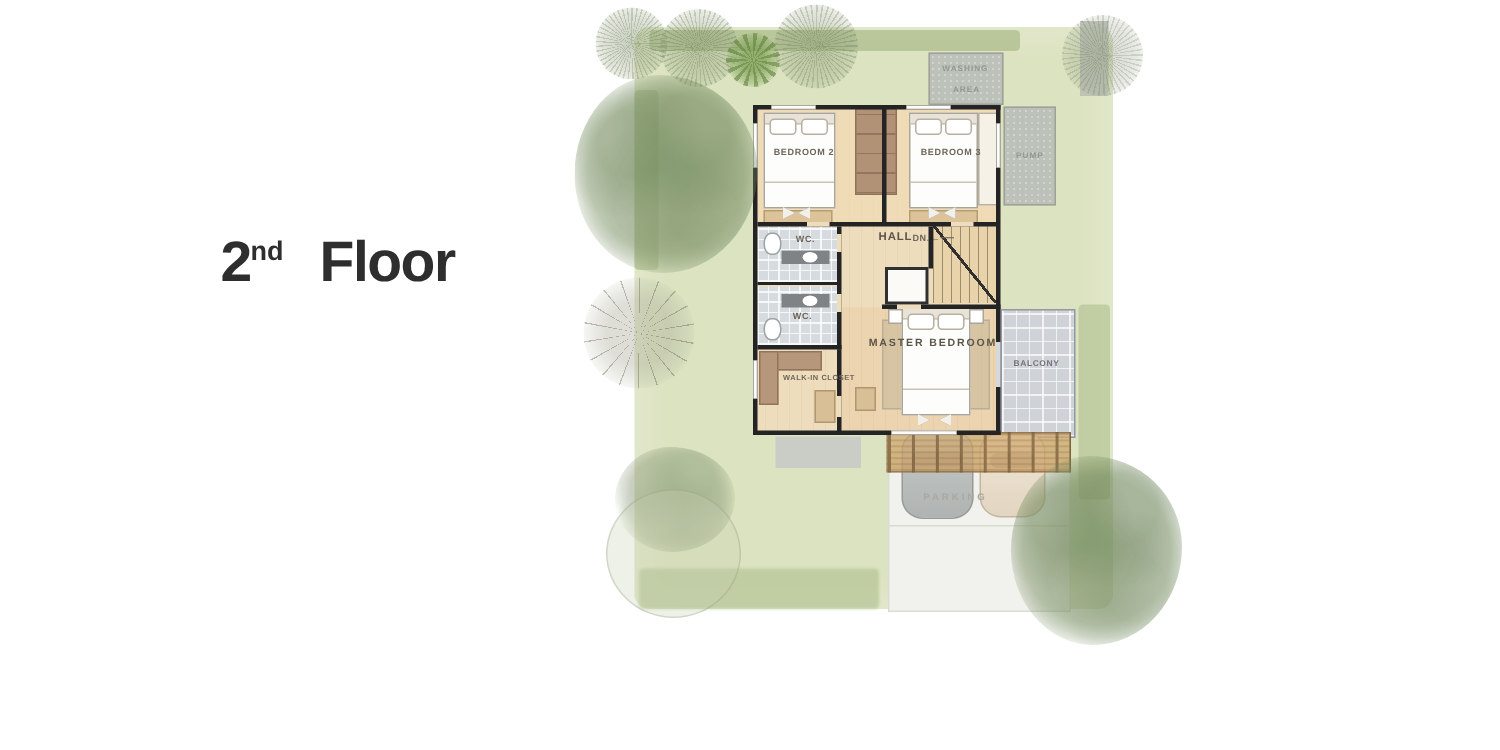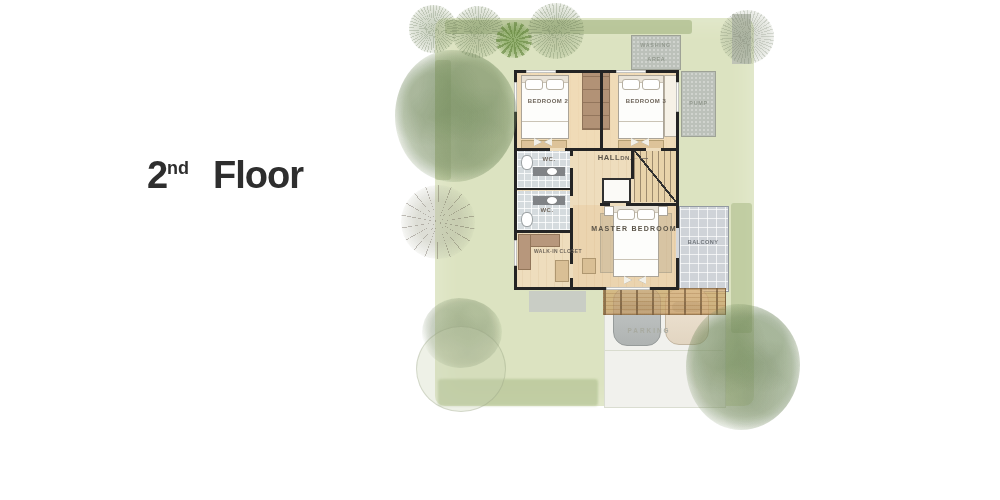--- a/index.html
+++ b/index.html
@@ -7,21 +7,21 @@
           font-family:"Liberation Sans", sans-serif;}
 
   
   .title-block{position:absolute;left:140px;top:156px;width:170px;text-align:center;color:#2e2e2e;}
   .title-line{font-size:38px;font-weight:700;letter-spacing:-1px;line-height:1;}
   .title-line sup{font-size:18px;font-weight:700;vertical-align:super;letter-spacing:0;}
   .title-line .word{margin-left:24px;}
   .subtitle{font-size:23px;font-weight:700;color:#3a3a3a;margin-top:7px;letter-spacing:0;}
 
   
-  .site{position:absolute;inset:0;opacity:.97;margin-left:12px;}
+  .site{position:absolute;inset:0;opacity:.97;}
   .lawn{position:absolute;left:423px;top:18px;width:319px;height:388px;background:#dbe3bf;border-radius:10px;z-index:1;
         box-shadow:inset 0 0 30px rgba(255,255,255,.35);}
   .hedge{position:absolute;background:#a7b884;z-index:2;border-radius:3px;}
   .hedge.top{left:433px;top:20px;width:247px;height:14px;opacity:.7;}
   .hedge.left{left:423px;top:60px;width:16px;height:120px;opacity:.5;}
   .hedge.right{left:719px;top:203px;width:21px;height:130px;opacity:.55;}
   .hedge.bottom{left:426px;top:379px;width:160px;height:27px;opacity:.55;filter:blur(1px);}
   .planter{position:absolute;left:720px;top:14px;width:19px;height:50px;background:#b7bcb2;opacity:.85;z-index:2;}
 
   

